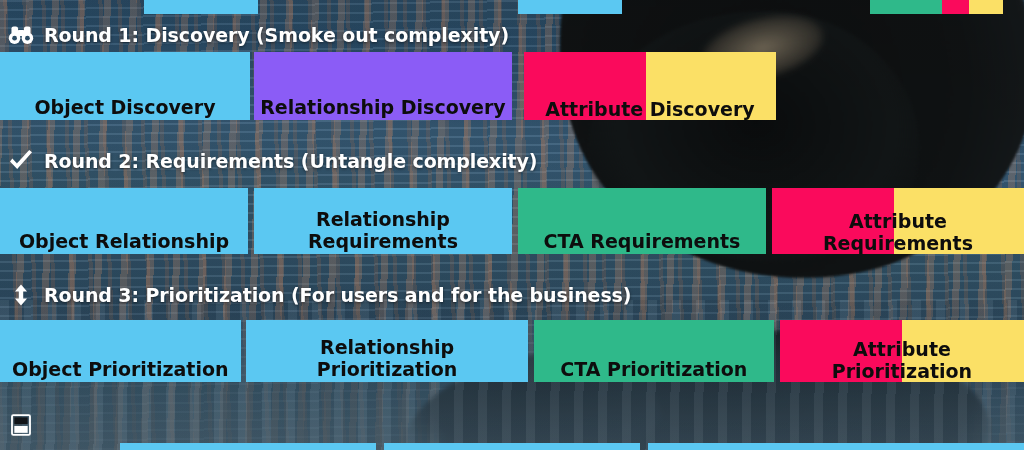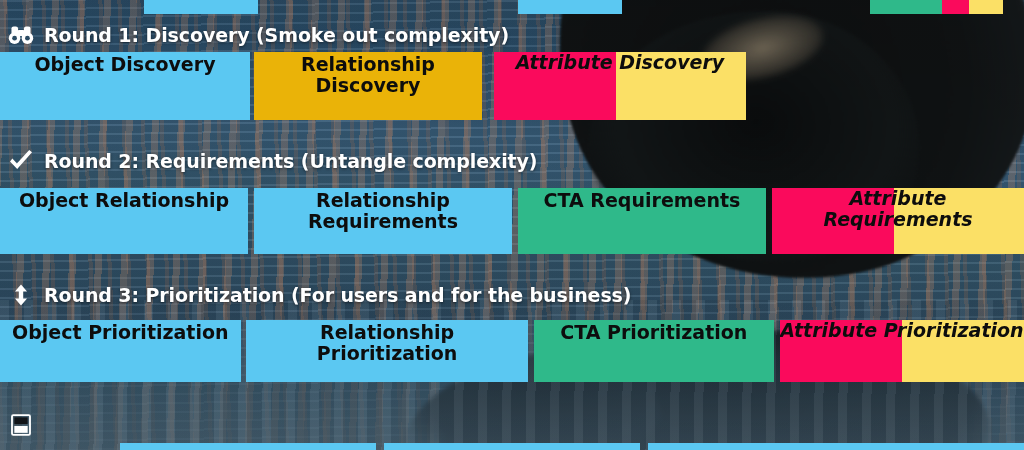--- a/index.html
+++ b/index.html
@@ -155,34 +155,33 @@
   
   .card-row {
     position: absolute;
     left: 0;
     width: 1024px;
     display: flex;
   }
   .card {
     box-sizing: border-box;
     display: flex;
-    align-items: flex-start;
+    align-items: flex-end;
     justify-content: center;
     text-align: center;
     color: #0d0d0d;
     font-weight: bold;
     font-size: 19px;
     line-height: 1.12;
     padding: 2px 6px;
     overflow: hidden;
   }
   .card.split {
     padding: 0;
     position: relative;
-    font-style: italic;
   }
   .card.split .half {
     position: absolute;
     top: 0;
     bottom: 0;
   }
   .card.split .half.pink  { left: 0;   width: 122px; }
   .card.split .half.yellow{ left: 122px; right: 0; }
   .card.split .split-text {
     position: relative;
@@ -263,21 +262,21 @@
         </svg>
       </span>
       <span class="round-label">Round 1: Discovery (Smoke out complexity)</span>
     </div>
 
     <div class="card-row" style="top:52px;height:68px">
       <div class="card" style="width:250px;background:#5BC8F2">
         <span>Object Discovery</span>
       </div>
       <div class="gap" style="width:4px"></div>
-      <div class="card" style="width:228px;background:#eab308">
+      <div class="card" style="width:258px;background:#8b5cf6">
         <span>Relationship Discovery</span>
       </div>
       <div class="gap" style="width:6px"></div>
       <div class="gap" style="width:6px"></div>
       <div class="card split" style="width:252px">
         <span class="half pink" style="background:#FA0A5C"></span>
         <span class="half yellow" style="background:#FBE066"></span>
         <span class="split-text">Attribute Discovery</span>
       </div>
     </div>

